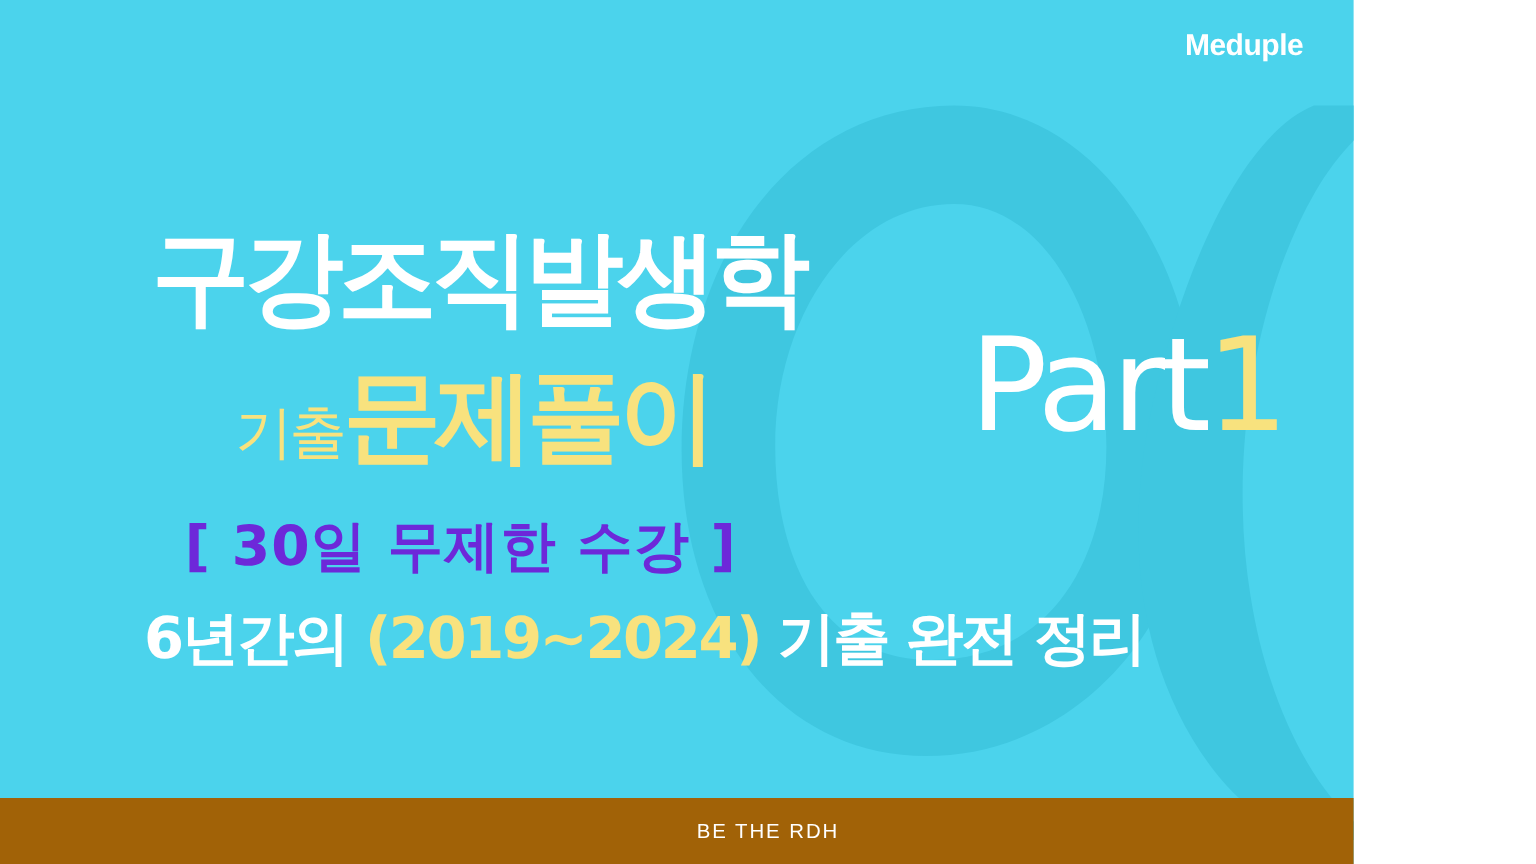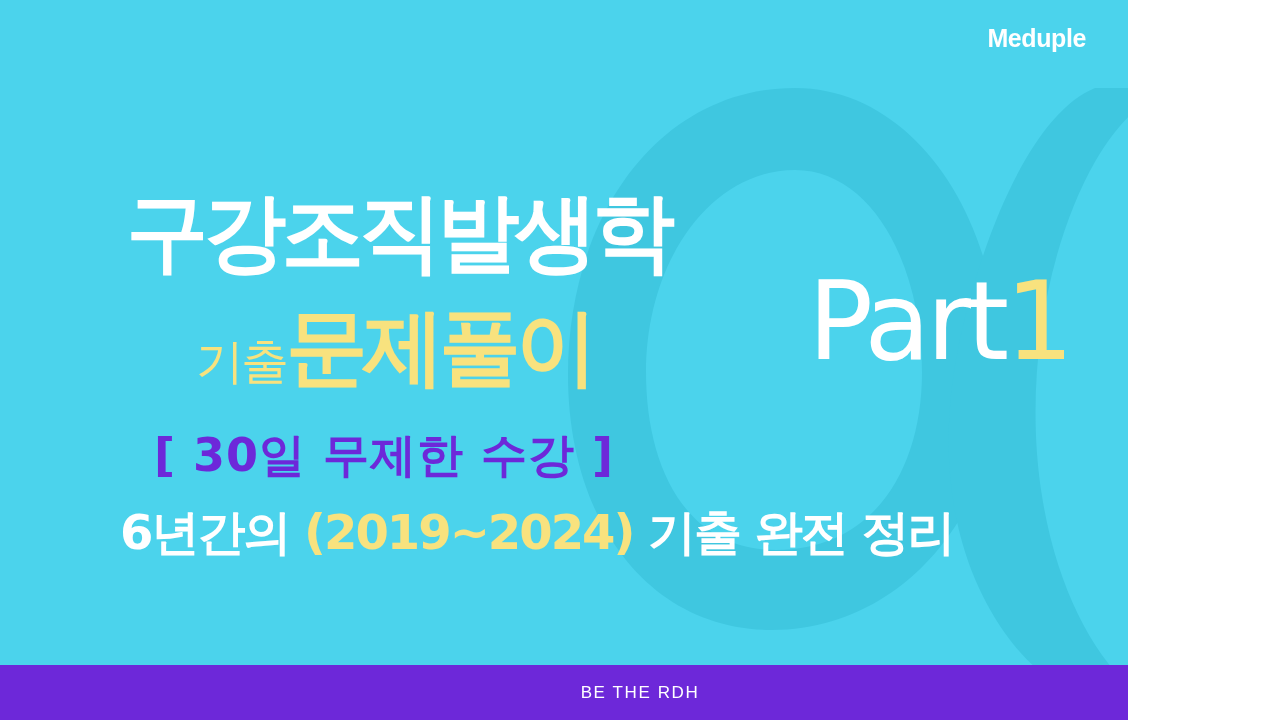--- a/index.html
+++ b/index.html
@@ -118,21 +118,21 @@
     white-space:nowrap;
     font-weight:bold;
   }
   #range-years { color:#f8e27e;margin-top:22px; }
 
   
   #footer-band {
     position:absolute;
     left:0; bottom:0;
     width:1280px; height:55px;
-    background:#6d28d9;
+    background:#a16207;
     display:flex;
     align-items:center;
     justify-content:center;
   }
   #footer-text {
     color:#ffffff;
     font-size:17px;
     letter-spacing:1.6px;
     font-weight:normal;
     white-space:nowrap;

